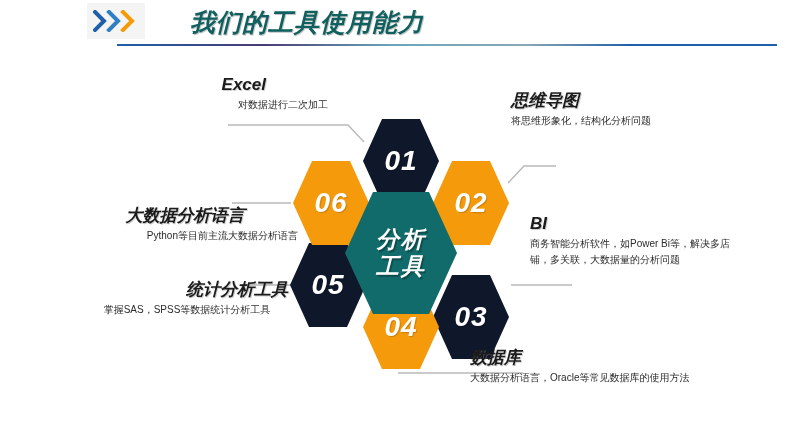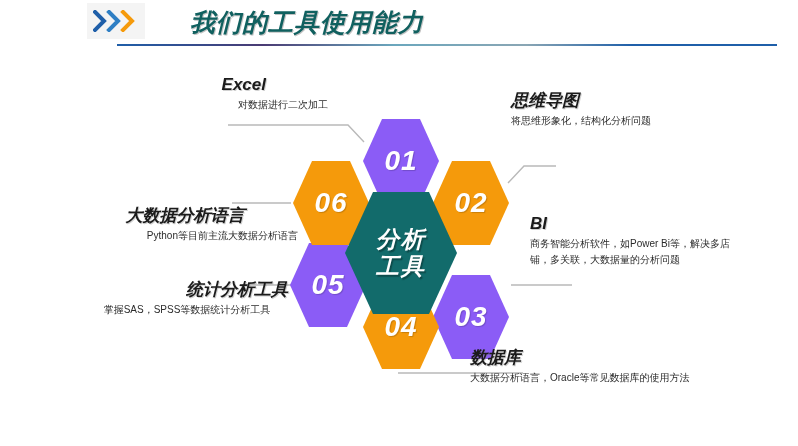--- a/index.html
+++ b/index.html
@@ -43,21 +43,21 @@
     clip-path:polygon(25% 0%,75% 0%,100% 50%,75% 100%,25% 100%,0% 50%);
     display:flex; align-items:center; justify-content:center;
     color:#ffffff;
   }
   .hex.num {
     width:76px; height:84px;
     font-size:28px; font-weight:bold; font-style:italic;
     letter-spacing:1px;
     text-shadow:1px 1px 1px rgba(0,0,0,.18);
   }
-  .hex.teal   { background:#8b5cf6; }
+  .hex.teal   { background:#0f172a; }
   .hex.orange { background:#f59a0b; }
   #hex-center {
     position:absolute;
     width:112px; height:122px;
     background:#126b6b;
     clip-path:polygon(25% 0%,75% 0%,100% 50%,75% 100%,25% 100%,0% 50%);
     display:flex; flex-direction:column; align-items:center; justify-content:center;
     color:#ffffff; font-size:23px; font-weight:bold; font-style:italic;
     line-height:1.18; letter-spacing:2px;
     text-shadow:1.5px 1.5px 1px rgba(0,0,0,.30);

